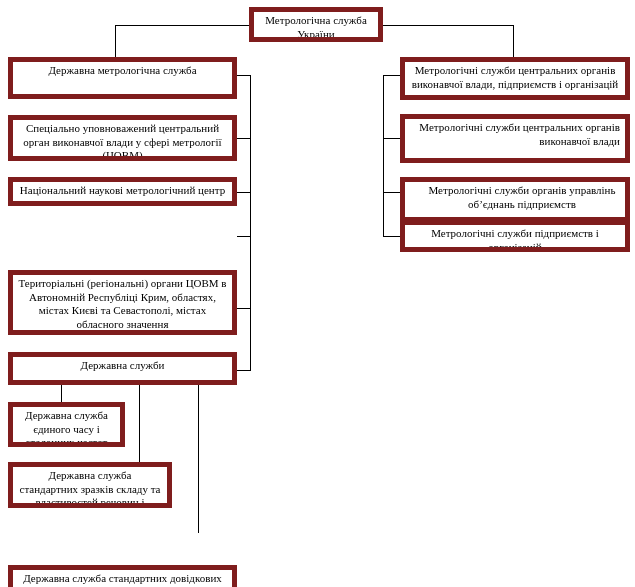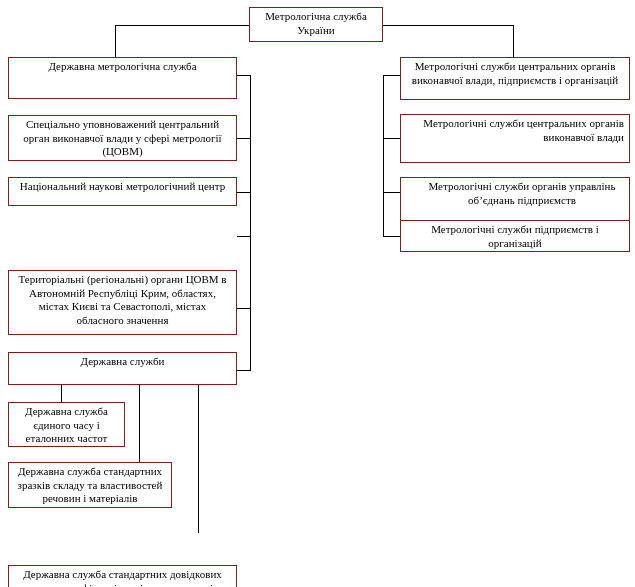--- a/index.html
+++ b/index.html
@@ -10,21 +10,21 @@
   .canvas {
     position: relative;
     width: 635px;
     height: 587px;
     background: #ffffff;
     font-family: "Liberation Serif", serif;
   }
   .box {
     position: absolute;
     box-sizing: border-box;
-    border: 1px solid #7f1d1d;
+    border: 5px solid #7f1d1d;
     background: #ffffff;
     color: #000000;
     font-size: 11px;
     line-height: 13.5px;
     text-align: center;
     padding: 2px 5px 0 5px;
     overflow: hidden;
   }
   .line {
     position: absolute;

